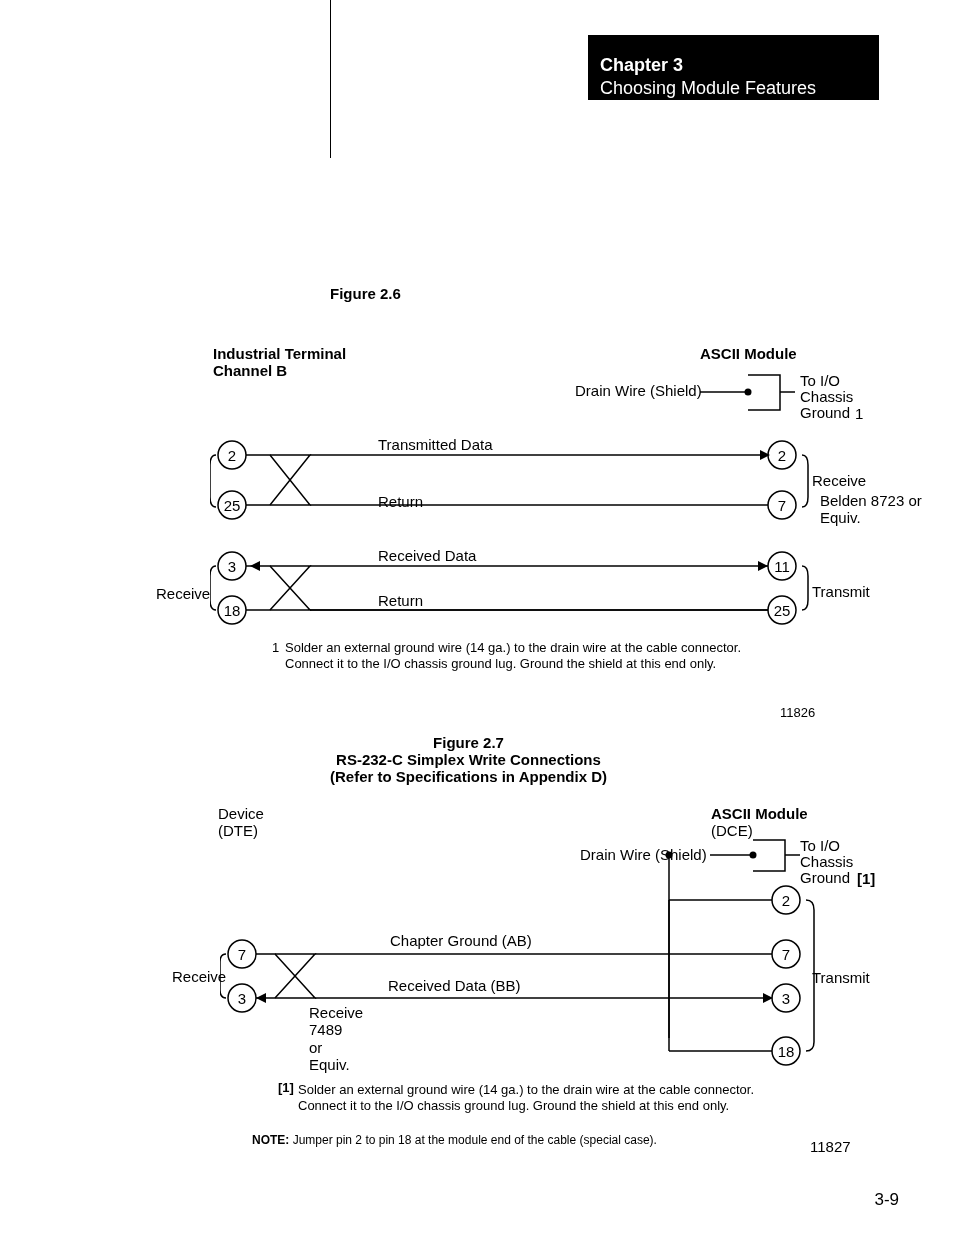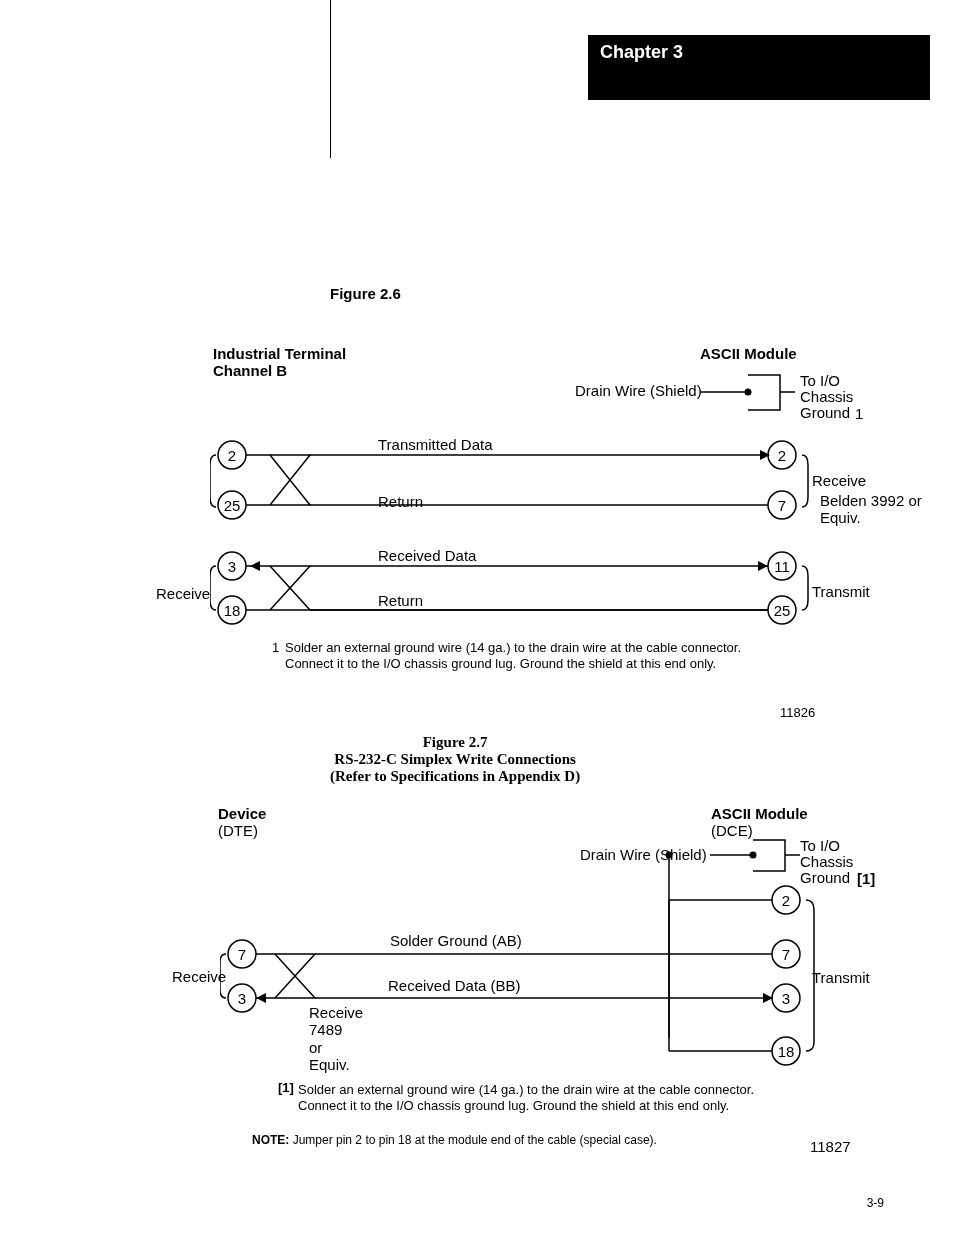--- a/index.html
+++ b/index.html
@@ -9,81 +9,82 @@
     font-family: Arial, Helvetica, sans-serif;
     width: 954px;
     height: 1235px;
     position: relative;
     color: #000;
   }
   .header-box {
     position: absolute;
     left: 588px;
     top: 35px;
-    width: 342px;
+    width: 291px;
     height: 65px;
     background: #000;
     color: #fff;
-    padding: 7px 12px;
+    padding: 20px 12px;
     box-sizing: border-box;
   }
   .header-box .chapter { font-weight: bold; font-size: 18px; }
   .header-box .subtitle { font-size: 18px; margin-top: 2px; }
   .vline {
     position: absolute;
     left: 330px;
     top: 0;
     width: 1px;
     height: 158px;
     background: #000;
   }
   .figcap1, .figcap2 {
     position: absolute;
     font-weight: bold;
     font-size: 15px;
     text-align: center;
   }
   .figcap1 { left: 330px; top: 285px; }
-  .figcap2 { left: 330px; top: 734px; font-family: Liberation Serif, serif; }
+  .figcap2 { left: 330px; top: 734px; }
   .label { position: absolute; font-size: 15px; }
   .label.bold { font-weight: bold; }
   .label.small { font-size: 13px; }
   svg { position: absolute; }
   .pin { fill:#fff; stroke:#000; stroke-width:1.5; }
   .pintext { font-size:15px; font-family:Arial; text-anchor:middle; dominant-baseline:central; }
   .wire { stroke:#000; stroke-width:1.5; fill:none; }
   .arrowhead { fill:#000; }
-  .pagefoot { position:absolute; right:70px; bottom:25px; font-size:12px; }
+  .pagefoot { position:absolute; right:55px; bottom:25px; font-size:17px; }
 </style>
 </head>
 <body>
 
 <div class="vline"></div>
 
 <div class="header-box">
   <div class="chapter">Chapter 3</div>
+  <div class="subtitle">Choosing Module Features</div>
 </div>
 
 <div class="figcap1">
   <span>Figure 2.6</span><br>
 </div>
 
 <div class="label bold" style="left:213px;top:345px">
   <span>Industrial Terminal</span><br>
   <span>Channel B</span>
 </div>
 <div class="label bold" style="left:700px;top:345px">ASCII Module</div>
 <div class="label" style="left:575px;top:382px">Drain Wire (Shield)</div>
 <div class="label" style="left:800px;top:373px;line-height:1.05">
   <span>To I/O</span><br>
   <span>Chassis</span><br>
   <span>Ground</span>
 </div>
 <div class="label" style="left:855px;top:405px">1</div>
-<div class="label" style="left:820px;top:493px;line-height:1.1">Belden 3992 or Equiv.</div>
+<div class="label" style="left:820px;top:493px;line-height:1.1">Belden 8723 or Equiv.</div>
 <div class="label" style="left:378px;top:436px">Transmitted Data</div>
 <div class="label" style="left:378px;top:493px">Return</div>
 <div class="label" style="left:378px;top:547px">Received Data</div>
 <div class="label" style="left:378px;top:592px">Return</div>
 <div class="label" style="left:812px;top:472px">Receive</div>
 <div class="label" style="left:156px;top:585px">Receive</div>
 <div class="label" style="left:812px;top:583px">Transmit</div>
 
 <svg style="left:210px;top:370px" width="660" height="260">
 
@@ -140,35 +141,35 @@
 </div>
 <div class="label small" style="left:780px;top:705px">11826</div>
 
 <div class="figcap2">
   <span>Figure 2.7</span><br>
   <span>RS-232-C Simplex Write Connections</span><br>
   <span>(Refer to Specifications in Appendix D)</span>
 </div>
 
 <div class="label" style="left:218px;top:805px">
-  <span class="bold" style="font-weight:bold">Device</span><br>
+  <span class="bold" style="font-weight:normal">Device</span><br>
   <span>(DTE)</span>
 </div>
 <div class="label" style="left:711px;top:805px">
   <span style="font-weight:bold">ASCII Module</span><br>
   <span>(DCE)</span>
 </div>
 <div class="label" style="left:580px;top:846px">Drain Wire (Shield)</div>
 <div class="label" style="left:800px;top:838px;line-height:1.05">
   <span>To I/O</span><br>
   <span>Chassis</span><br>
   <span>Ground</span>
 </div>
 <div class="label bold" style="left:857px;top:870px">[1]</div>
-<div class="label" style="left:390px;top:932px">Solder Ground (AB)</div>
+<div class="label" style="left:390px;top:932px">Chapter Ground (AB)</div>
 <div class="label" style="left:388px;top:977px">Received Data (BB)</div>
 <div class="label" style="left:172px;top:968px">Receive</div>
 <div class="label" style="left:812px;top:969px">Transmit</div>
 
 <div class="label" style="left:309px;top:1004px;line-height:1.15">
   <span>Receive</span><br>
   <span>7489</span><br>
   <span>or</span><br>
   <span>Equiv.</span>
 </div>

